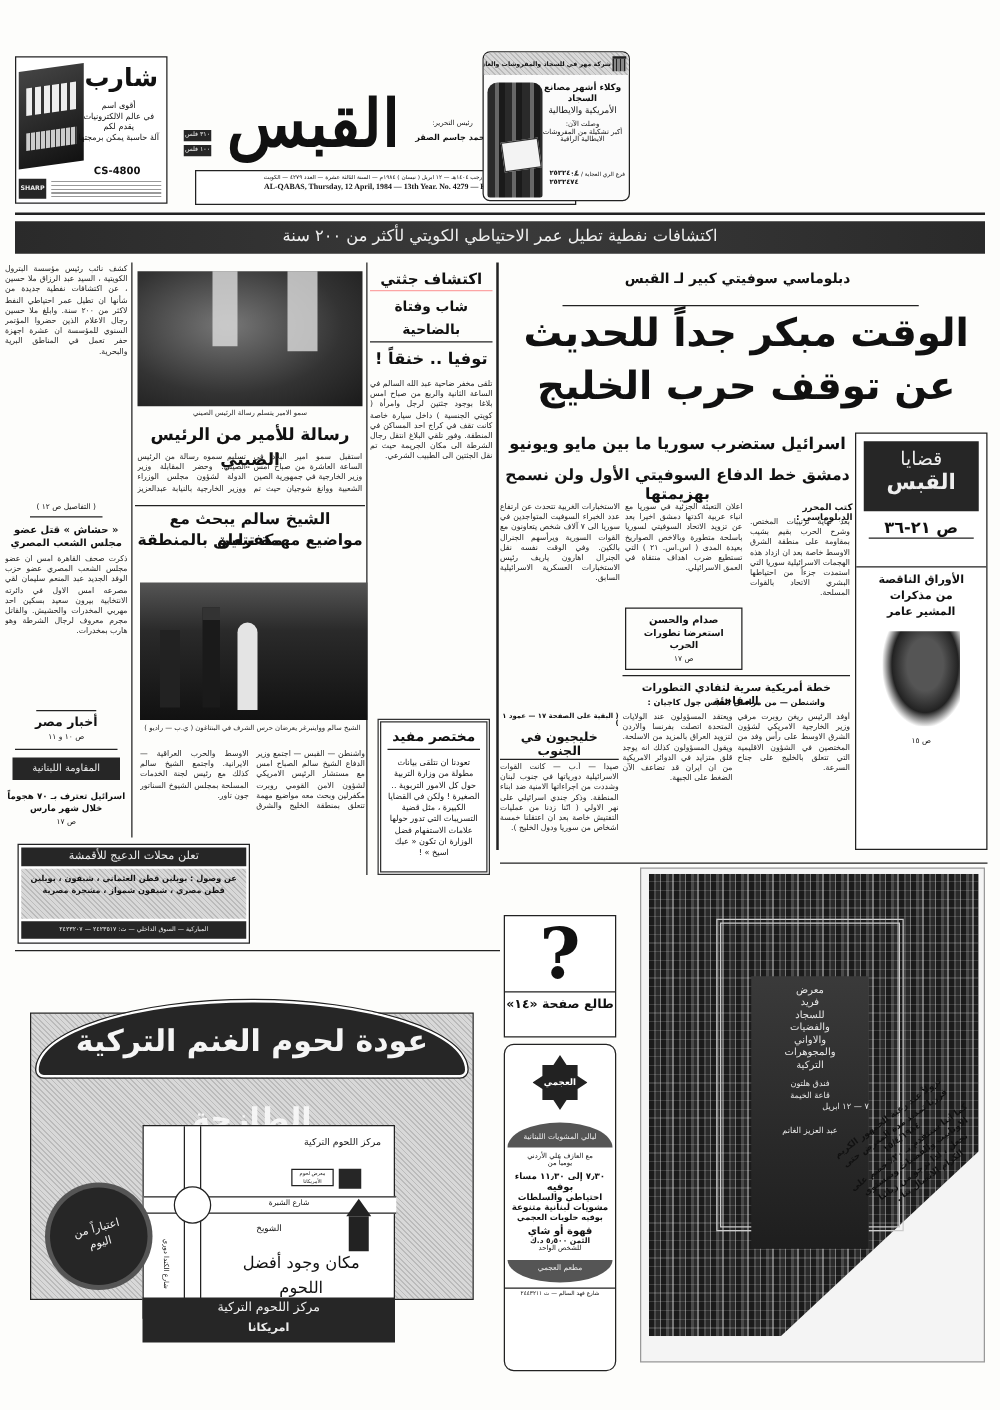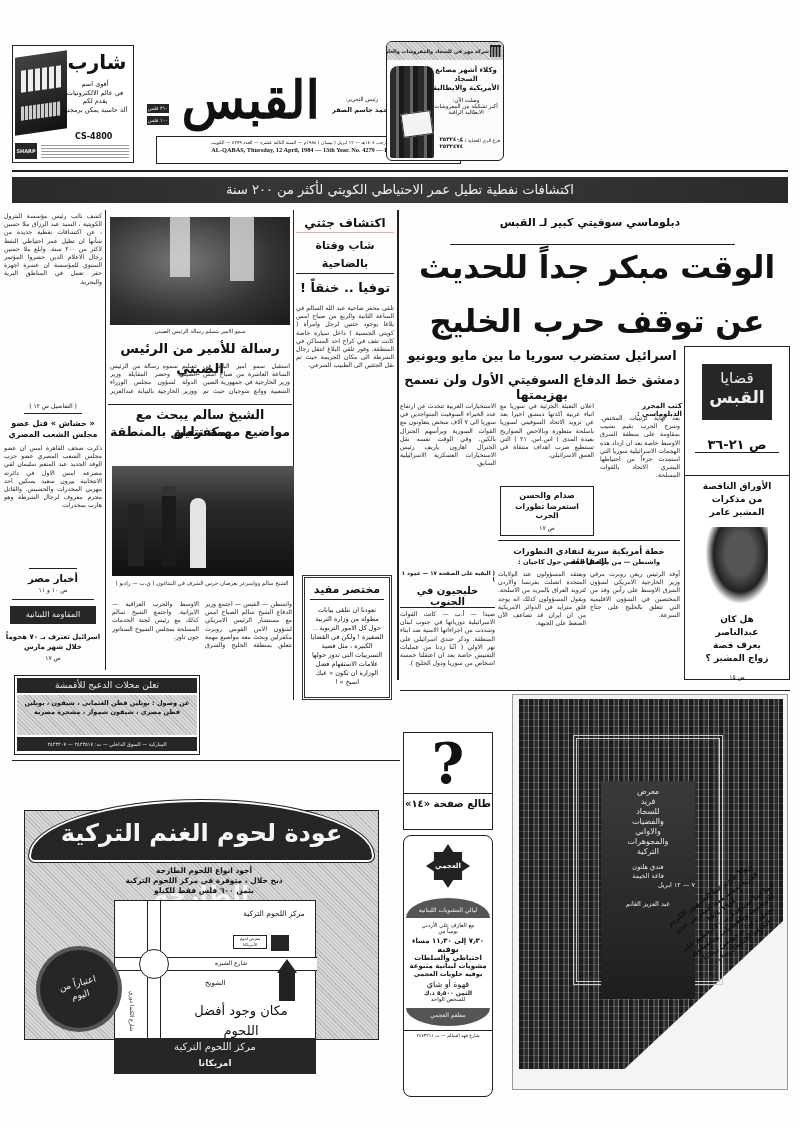--- a/index.html
+++ b/index.html
@@ -54,21 +54,21 @@
 <div class="abs" style="left:386px;top:41px;width:118px;height:120px;border:1.5px solid #222;border-radius:6px;background:#fbfbfb;">
   <div class="abs grain" style="left:0;right:0;top:0;height:18px;border-radius:5px 5px 0 0;">
     <div style="font-size:5px;font-weight:bold;line-height:18px;text-align:center;direction:rtl;white-space:nowrap;overflow:hidden;padding-right:14px;">شركة مهر في للسجاد والمفروشات والعازي</div>
     <div style="position:absolute;right:2px;top:3px;width:11px;height:12px;background:repeating-linear-gradient(90deg,#222 0 1px,#888 1px 3px);border-top:2px solid #222;"></div>
   </div>
   <div class="abs" style="left:3px;top:24px;width:44px;height:92px;background:repeating-linear-gradient(90deg,#2a2a2a 0 6px,#666 6px 9px,#1a1a1a 9px 14px);border-radius:8px 8px 2px 2px;">
     <div style="position:absolute;left:12px;top:46px;width:30px;height:24px;background:#f3f3f3;border:1px solid #333;transform:rotate(-8deg);"></div>
   </div>
   <div class="abs center" style="right:3px;top:24px;width:68px;direction:rtl;">
     <div style="font-size:7px;font-weight:bold;line-height:9px;">وكلاء أشهر مصانع السجاد</div>
-    <div style="font-size:7px;font-weight:bold;line-height:9px;">الأمريكية والايطالية</div>
+    <div style="font-size:7px;font-weight:normal;line-height:9px;">الأمريكية والايطالية</div>
     <div style="font-size:5.5px;margin-top:4px;">وصلت الآن:</div>
     <div style="font-size:5.5px;">أكبر تشكيلة من المفروشات</div>
     <div style="font-size:5.5px;">الايطالية الراقية</div>
   </div>
   <div class="abs" style="right:3px;top:96px;font-size:4.6px;direction:rtl;">فرع الري العجاية / ت:</div>
   <div class="abs" style="right:40px;top:94px;font-size:5.5px;line-height:7px;font-weight:bold;">
     <div>٢٥٣٢٤٠٤</div>
     <div>٢٥٣٢٤٧٤</div>
   </div>
 </div>
@@ -77,21 +77,21 @@
 
 <div class="abs dark" style="left:12px;top:177px;width:776px;height:26px;background:linear-gradient(90deg,#2a2a2a,#3a3a3a 50%,#2a2a2a);">
   <div style="font-size:13px;line-height:26px;text-align:center;direction:rtl;letter-spacing:2px;color:#f0f0f0;">اكتشافات نفطية تطيل عمر الاحتياطي الكويتي لأكثر من ٢٠٠ سنة</div>
 </div>
 
 <div class="rule" style="left:397px;top:210px;width:1.5px;height:470px;"></div>
 
 <div class="abs hl" style="left:440px;top:216px;width:300px;font-size:11px;">دبلوماسي سوفيتي كبير لـ القبس</div>
 <div class="rule" style="left:450px;top:244px;width:285px;height:1px;"></div>
 <div class="abs hl" style="left:402px;top:248px;width:390px;font-size:31px;line-height:38px;font-weight:900;">الوقت مبكر جداً للحديث</div>
-<div class="abs hl" style="left:402px;top:290px;width:390px;font-size:31px;line-height:38px;font-weight:900;margin-top:12px;">عن توقف حرب الخليج</div>
+<div class="abs hl" style="left:402px;top:290px;width:390px;font-size:31px;line-height:38px;font-weight:900;">عن توقف حرب الخليج</div>
 
 <div class="abs hl" style="left:402px;top:348px;width:280px;font-size:13px;">اسرائيل ستضرب سوريا ما بين مايو ويونيو</div>
 <div class="abs hl" style="left:402px;top:372px;width:280px;font-size:12.5px;">دمشق خط الدفاع السوفيتي الأول ولن نسمح بهزيمتها</div>
 
 <div class="abs" style="left:600px;top:402px;width:82px;font-size:7px;font-weight:bold;direction:rtl;">كتب المحرر الدبلوماسي :</div>
 <div class="abs txt" style="left:600px;top:414px;width:80px;height:132px;overflow:hidden;">بعد نهاية ترتيبات المختص. وشرح الحرب بقيم بشيب بمقاومة على منطقة الشرق الاوسط خاصة بعد ان ازداد هذه الهجمات الاسرائيلية سوريا التي استمدت جزءاً من احتياطها البشري الاتحاد بالقوات المسلحة.</div>
 <div class="abs txt" style="left:500px;top:402px;width:94px;height:80px;overflow:hidden;">اعلان التعبئة الجزئية في سوريا مع انباء عربية اكدتها دمشق اخيرا بعد عن تزويد الاتحاد السوفيتي لسوريا باسلحة متطورة وبالاخص الصواريخ بعيدة المدى ( اس.اس. ٢١ ) التي تستطيع ضرب اهداف منتقاة في العمق الاسرائيلي.</div>
 <div class="abs txt" style="left:400px;top:402px;width:96px;height:130px;overflow:hidden;">الاستخبارات الغربية تتحدث عن ارتفاع عدد الخبراء السوفيت المتواجدين في سوريا الى ٧ آلاف شخص يتعاونون مع القوات السورية ويرأسهم الجنرال بالكين. وفي الوقت نفسه نقل الجنرال اهارون ياريف رئيس الاستخبارات العسكرية الاسرائيلية السابق.</div>
 
 <div class="abs box" style="left:500px;top:486px;width:94px;height:50px;padding:4px;">
@@ -107,37 +107,31 @@
 <div class="abs txt" style="left:498px;top:570px;width:88px;height:64px;overflow:hidden;">ويعتقد المسؤولون عند الولايات المتحدة اتصلت بفرنسا والاردن لتزويد العراق بالمزيد من الاسلحة. ويقول المسؤولون كذلك انه يوجد قلق متزايد في الدوائر الامريكية من ان ايران قد تضاعف الآن الضغط على الجبهة.</div>
 
 <div class="abs" style="left:400px;top:540px;width:95px;">
   <div class="txt" style="height:28px;overflow:hidden;"></div>
   <div style="font-size:5.5px;font-weight:bold;direction:rtl;margin-top:2px;">( البقية على الصفحة ١٧ — عمود ١ )</div>
   <div class="hl" style="font-size:10px;margin-top:3px;border-bottom:1px solid #222;">خليجيون في الجنوب</div>
   <div class="txt" style="height:88px;overflow:hidden;margin-top:2px;">صيدا — أ.ب — كانت القوات الاسرائيلية دورياتها في جنوب لبنان وشددت من اجراءاتها الامنية ضد ابناء المنطقة. وذكر جندي اسرائيلي على نهر الاولي ( انّنا زدنا من عمليات التفتيش خاصة بعد ان اعتقلنا خمسة اشخاص من سوريا ودول الخليج ).</div>
 </div>
 
 <div class="abs box" style="left:684px;top:346px;width:106px;height:334px;background:#fff;">
-  <div class="dark" style="margin:17px;height:56px;text-align:center;padding-top:5px;">
+  <div class="dark" style="margin:6px;height:56px;text-align:center;padding-top:5px;">
     <div style="font-size:15px;letter-spacing:3px;">قضايا</div>
     <div style="font-size:17px;font-weight:bold;">القبس</div>
   </div>
   <div class="hl" style="font-size:13px;margin-top:6px;border-bottom:1.5px solid #222;margin:6px 10px 0;">ص ٢١-٣٦</div>
   <div style="border-top:1px solid #222;margin-top:22px;padding-top:4px;">
     <div class="hl" style="font-size:9px;line-height:13px;">الأوراق الناقصة</div>
     <div class="hl" style="font-size:9px;line-height:13px;">من مذكرات</div>
     <div class="hl" style="font-size:9px;line-height:13px;">المشير عامر</div>
   </div>
   <div style="margin:8px auto 0;width:62px;height:76px;background:radial-gradient(ellipse at 55% 35%,#555 0 30%,#222 55%,#fff 72%);"></div>
-  <div style="margin-top:10px;">
-    <div class="hl" style="font-size:9px;line-height:13px;">هل كان</div>
-    <div class="hl" style="font-size:9px;line-height:13px;">عبدالناصر</div>
-    <div class="hl" style="font-size:9px;line-height:13px;">يعرف قصة</div>
-    <div class="hl" style="font-size:9px;line-height:13px;">زواج المشير ؟</div>
-  </div>
   <div class="center" style="font-size:6px;margin-top:8px;">ص ١٥</div>
 </div>
 
 <div class="rule" style="left:293px;top:210px;width:1px;height:490px;"></div>
 <div class="abs" style="left:296px;top:214px;width:98px;direction:rtl;">
   <div class="hl" style="font-size:12px;line-height:18px;border-bottom:1px solid #fca5a5;">اكتشاف جثتي</div>
   <div class="hl" style="font-size:11px;line-height:18px;border-bottom:1px solid #222;margin-top:4px;">شاب وفتاة بالضاحية</div>
   <div class="hl" style="font-size:13px;line-height:20px;margin-top:4px;">توفيا .. خنقاً !</div>
   <div class="txt" style="height:260px;overflow:hidden;margin-top:6px;">تلقى مخفر ضاحية عبد الله السالم في الساعة الثانية والربع من صباح امس بلاغا بوجود جثتين لرجل وامرأة ( كويتي الجنسية ) داخل سيارة خاصة كانت تقف في كراج احد المساكن في المنطقة. وفور تلقي البلاغ انتقل رجال الشرطة الى مكان الجريمة حيث تم نقل الجثتين الى الطبيب الشرعي.</div>
 </div>
@@ -187,25 +181,20 @@
   <div class="grain center" style="font-size:6.5px;line-height:9px;padding:4px 6px;margin:0 2px;height:40px;direction:rtl;font-weight:bold;">عن وصول : بوبلين قطن العثماني ، شيفون ، بوبلين قطن مصري ، شيفون شمواز ، مشجرة مصرية</div>
   <div class="dark" style="font-size:5px;line-height:14px;text-align:center;margin:2px;direction:rtl;white-space:nowrap;overflow:hidden;">المباركية — السوق الداخلي — ت: ٢٤٢٣٥١٧ — ٢٤٢٣٢٠٧</div>
 </div>
 
 <div class="rule" style="left:12px;top:760px;width:388px;height:1px;"></div>
 
 <div class="abs" style="left:14px;top:770px;width:375px;height:310px;">
   <div class="abs grain" style="left:10px;top:40px;width:355px;height:230px;border:1.5px solid #222;"></div>
   <div class="abs dark" style="left:15px;top:30px;width:345px;height:62px;border-radius:50% 50% 6px 6px / 90% 90% 6px 6px;border:2px solid #fff;outline:1.5px solid #222;">
     <div style="text-align:center;font-size:24px;line-height:62px;font-weight:bold;color:#f5f5f5;direction:rtl;">عودة لحوم الغنم التركية الطازجة</div>
-  </div>
-  <div class="abs center" style="left:90px;top:96px;width:200px;direction:rtl;font-size:7.5px;line-height:10px;font-weight:bold;">
-    <div>أجود انواع اللحوم الطازجة</div>
-    <div>ذبح حلال ، متوفرة في مركز اللحوم التركية</div>
-    <div>بثمن ٦٠٠ فلس فقط للكيلو</div>
   </div>
 
   <div class="abs box" style="left:100px;top:130px;width:202px;height:155px;background:#fff;">
     <div class="abs" style="left:32px;top:0;width:14px;height:155px;border-left:1.5px solid #222;border-right:1.5px solid #222;"></div>
     <div class="abs" style="left:0;top:56px;width:202px;height:14px;border-top:1.5px solid #222;border-bottom:1.5px solid #222;background:#fff;"></div>
     <div class="abs" style="left:24px;top:48px;width:30px;height:30px;border:1.5px solid #222;border-radius:50%;background:#fff;"></div>
     <div class="abs" style="left:20px;top:90px;font-size:5.5px;transform:rotate(90deg);transform-origin:left top;white-space:nowrap;">شارع الكندا دوري</div>
     <div class="abs" style="left:100px;top:58px;font-size:6px;direction:rtl;">شارع الشبرة</div>
     <div class="abs center" style="right:6px;top:8px;width:70px;font-size:7.5px;line-height:10px;direction:rtl;">مركز اللحوم التركية</div>
     <div class="abs box" style="left:118px;top:34px;width:34px;height:14px;font-size:4px;line-height:6px;text-align:center;">معرض لحوم الأمريكانا</div>
@@ -236,21 +225,21 @@
   </div>
   <div class="dark" style="margin:10px 2px 0;height:20px;border-radius:50% 50% 0 0 / 100% 100% 0 0;font-size:6px;line-height:24px;text-align:center;background:#555;">ليالي المشويات اللبنانية</div>
   <div class="center" style="direction:rtl;padding:4px 3px 0;text-align:center;">
     <div style="font-size:5.5px;">مع العازف علي الأردني</div>
     <div style="font-size:5.5px;">يومياً من</div>
     <div style="font-size:7px;font-weight:bold;margin-top:3px;">٧٫٣٠ إلى ١١٫٣٠ مساء</div>
     <div style="font-size:8px;font-weight:bold;">بوفيه</div>
     <div style="font-size:7px;font-weight:bold;">احتياطي والسلطات</div>
     <div style="font-size:7px;font-weight:bold;">مشويات لبنانية متنوعة</div>
     <div style="font-size:6.5px;font-weight:bold;">بوفيه حلويات العجمي</div>
-    <div style="font-size:8px;font-weight:normal;margin-top:2px;">قهوة أو شاي</div>
+    <div style="font-size:8px;font-weight:bold;margin-top:2px;">قهوة أو شاي</div>
     <div style="font-size:6px;font-weight:bold;">الثمن ٥٫٥٠٠ د.ك</div>
     <div style="font-size:5.5px;">للشخص الواحد</div>
   </div>
   <div class="dark" style="margin:6px 2px 0;height:18px;border-radius:0 0 50% 50% / 0 0 100% 100%;font-size:6px;line-height:14px;text-align:center;background:#555;">مطعم العجمي</div>
   <div style="font-size:4.6px;text-align:center;margin-top:4px;direction:rtl;border-top:1px solid #222;padding-top:2px;">شارع فهد السالم — ت ٢٤٤٣٢١١</div>
 </div>
 
 <div class="abs" style="left:512px;top:694px;width:276px;height:396px;border:1px solid #999;background:#f4f4f4;overflow:hidden;">
   <div class="abs" style="left:6px;top:4px;width:264px;height:370px;background:
       repeating-linear-gradient(0deg,transparent 0 6px,rgba(255,255,255,.15) 6px 7px),

